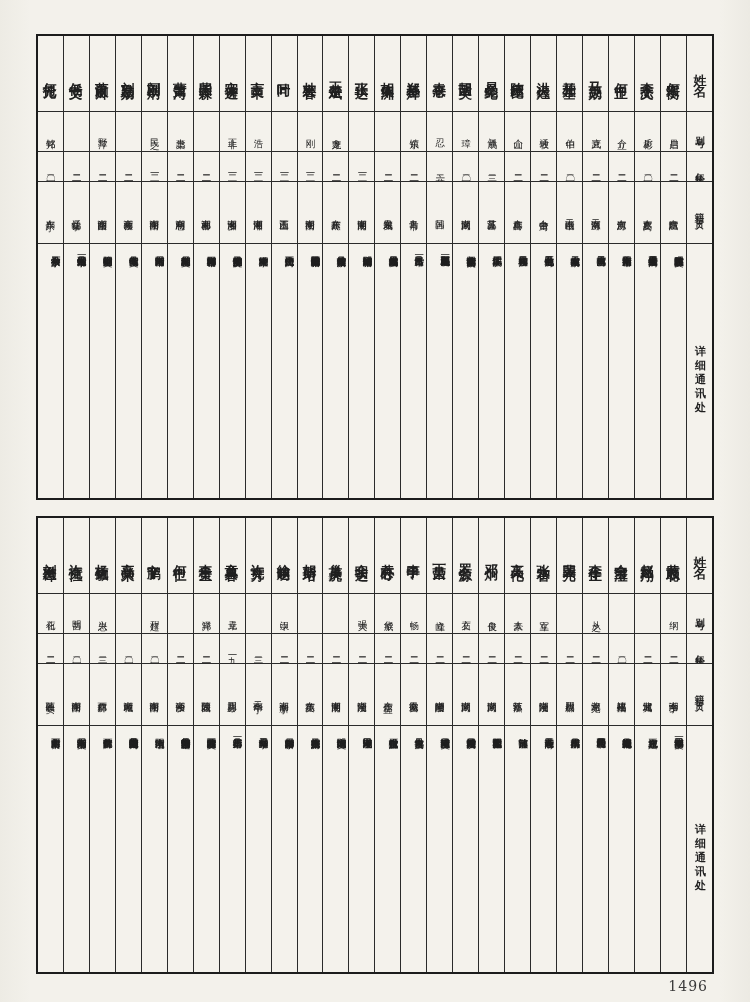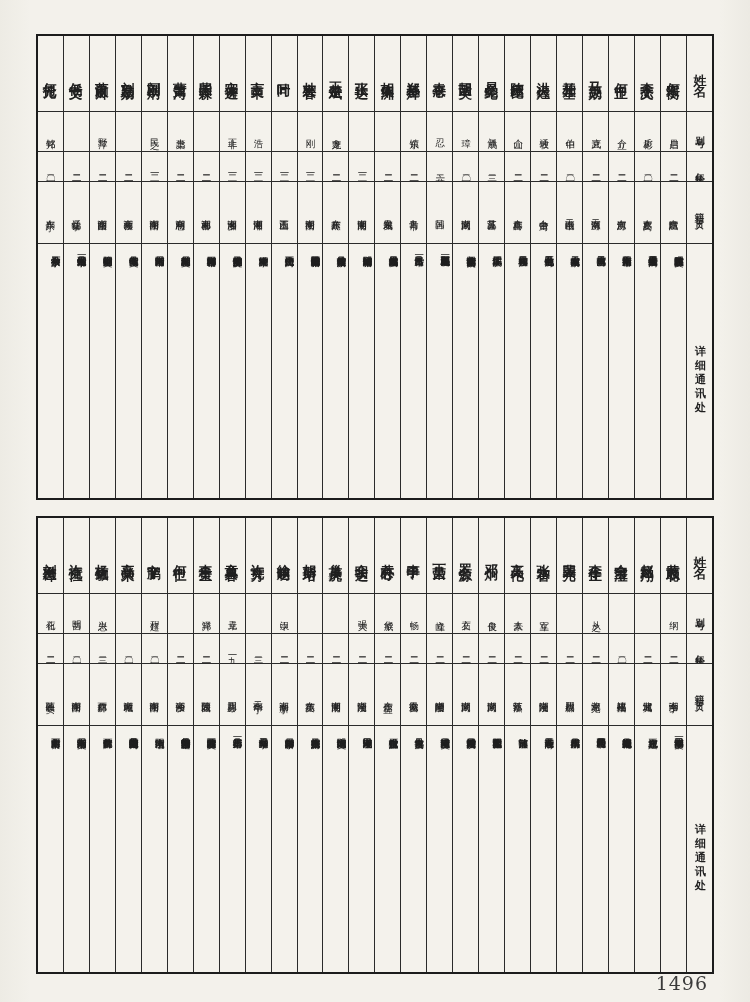--- a/index.html
+++ b/index.html
@@ -54,21 +54,21 @@
   .cell.hdr.alias  { letter-spacing:4px; }
   .cell.hdr.age    { letter-spacing:2px; }
   .cell.hdr.origin { letter-spacing:8px; }
   .cell.hdr.addr-h {
     display:flex; justify-content:center; align-items:center;
     letter-spacing:14px; font-size:11px; padding:0;
   }
   .page-number {
     position:absolute; right:42px; bottom:8px;
     font-family:"DejaVu Serif", serif;
-    font-size:19px; color:#3a3a3a; letter-spacing:1px;
+    font-size:14px; color:#3a3a3a; letter-spacing:1px;
   }
 </style>
 </head>
 <body>
 
 <div class="page">
   <div class="block block-1">
       <div class="col">
         <div class="cell name hdr c-flex">姓名</div>
         <div class="cell alias hdr c-flex">别号</div>

